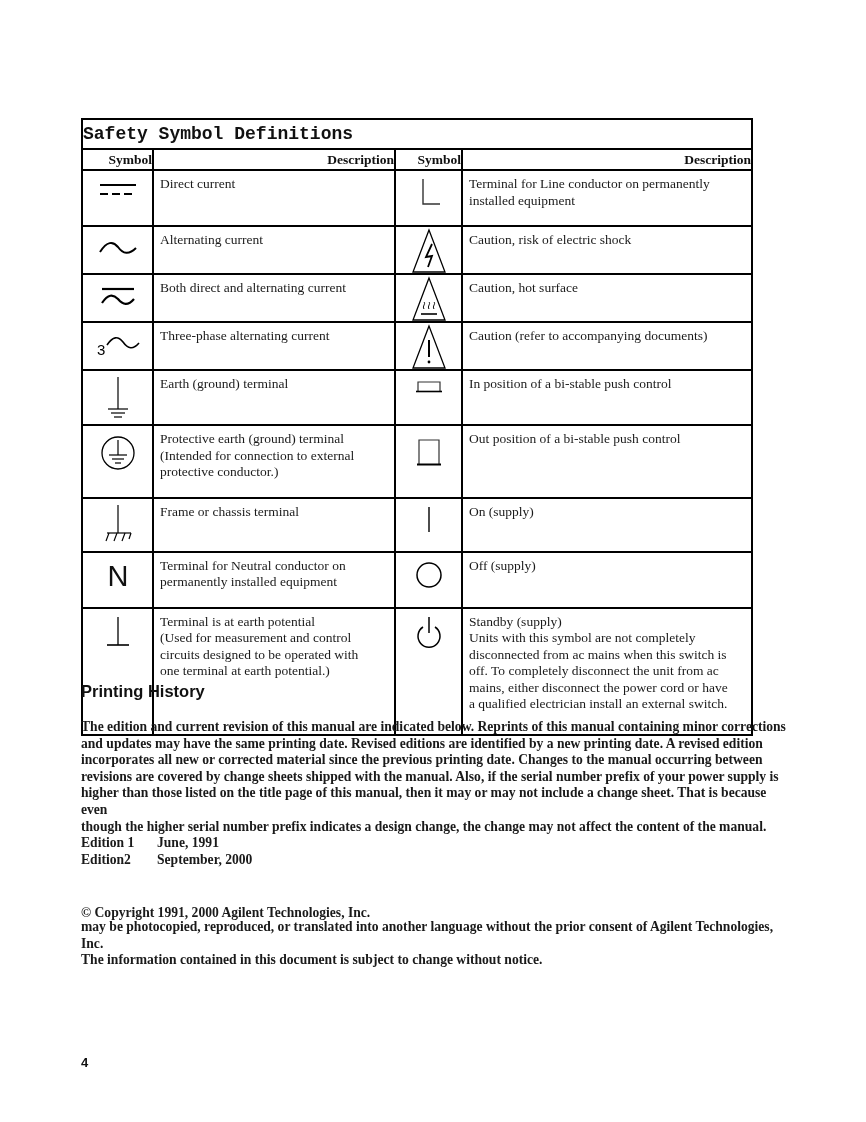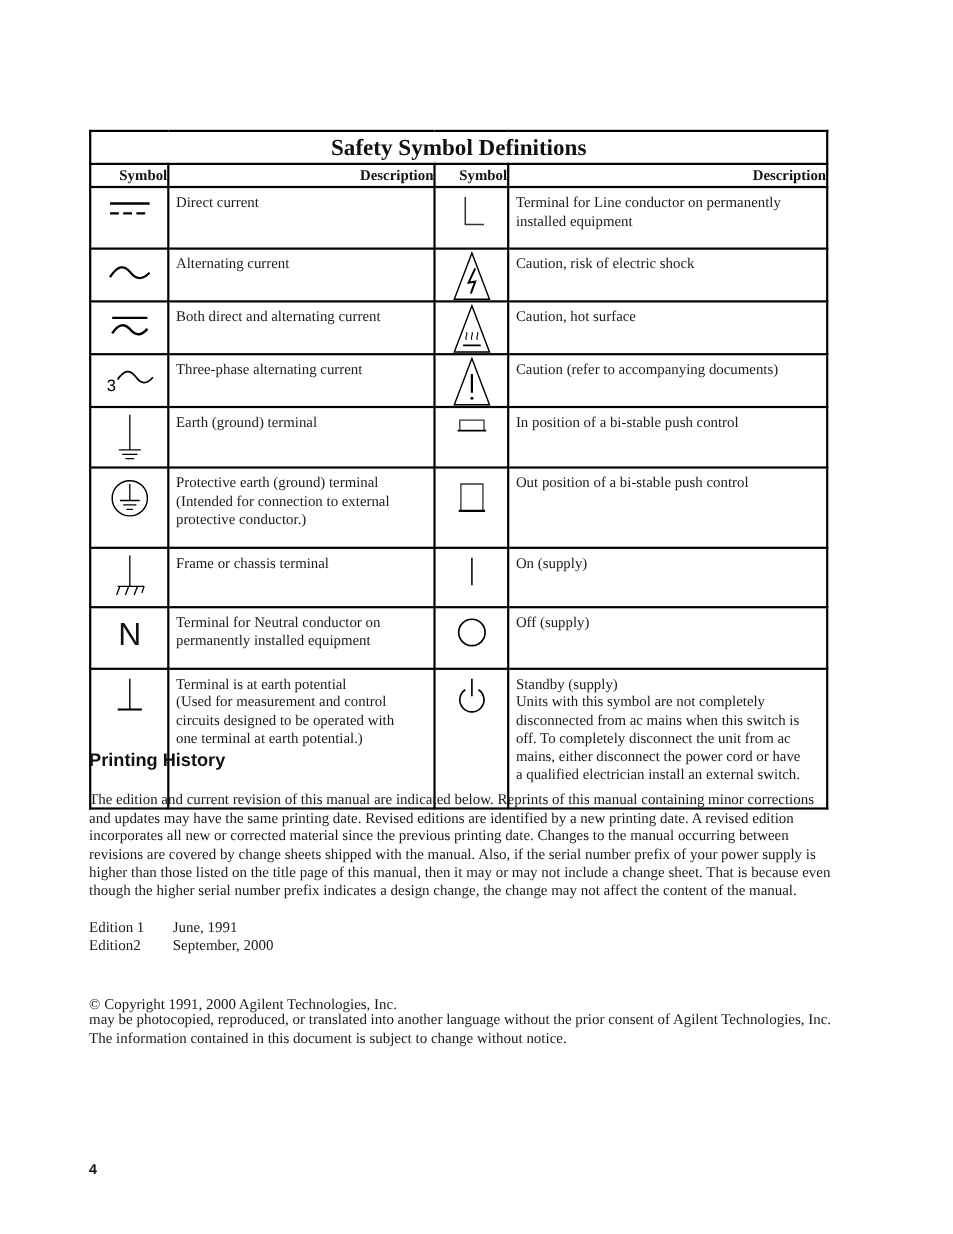--- a/index.html
+++ b/index.html
@@ -5,42 +5,43 @@
   html, body { margin: 0; padding: 0; background: #ffffff; }
   body { width: 866px; height: 1122px; position: relative; overflow: hidden; color: #111; }
 
   #sym-table {
     position: absolute; left: 81px; top: 118px;
     width: 670px; border-collapse: collapse;
     table-layout: fixed;
   }
   #sym-table td, #sym-table th { border: 2px solid #000; padding: 0; vertical-align: top; }
   #sym-table .title-cell {
-    font-family: Liberation Serif, serif; font-weight: bold; font-size: 21px;
-    text-align: center; height: 25px; line-height: 28px; vertical-align: middle;
+    font-family: Liberation Mono, monospace; font-weight: bold; font-size: 18px;
+    text-align: left; height: 25px; line-height: 28px; vertical-align: middle;
   }
   #sym-table .hdr {
     font-family: "Liberation Serif", serif; font-weight: bold; font-size: 13.5px;
     text-align: right; height: 19px; line-height: 19px; vertical-align: middle;
   }
   #sym-table .desc {
     font-family: "Liberation Serif", serif; font-size: 13.5px; line-height: 16.5px;
     padding: 5px 6px 16px 6px; color: #1a1a1a;
   }
   #sym-table .sym { text-align: center; position: relative; }
   #sym-table .sym svg { display: block; margin: 0 auto; }
 
   .section-heading {
     position: absolute; left: 81px; top: 682px;
     font-family: "Liberation Sans", sans-serif; font-weight: bold; font-size: 16.5px;
   }
   .para {
     position: absolute; left: 81px; width: 710px;
     font-family: "Liberation Serif", serif; font-size: 13.6px; line-height: 16.6px; color: #1a1a1a;
     margin: 0;
+    font-weight: bold;
   }
   .edition-row { display: flex; }
   .edition-row .ed-label { width: 76px; }
   .page-number {
     position: absolute; left: 81px; top: 1055px;
     font-family: "Liberation Sans", sans-serif; font-weight: bold; font-size: 13px;
   }
 </style>
 </head>
 <body>

